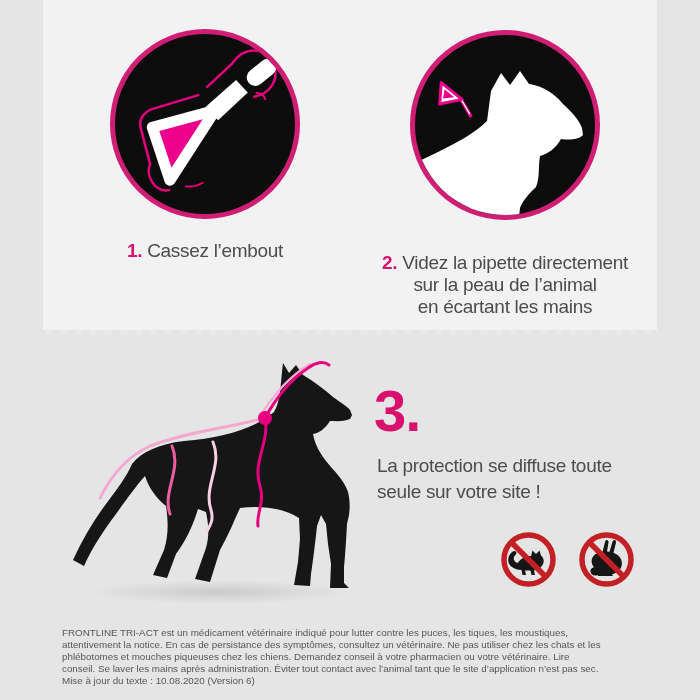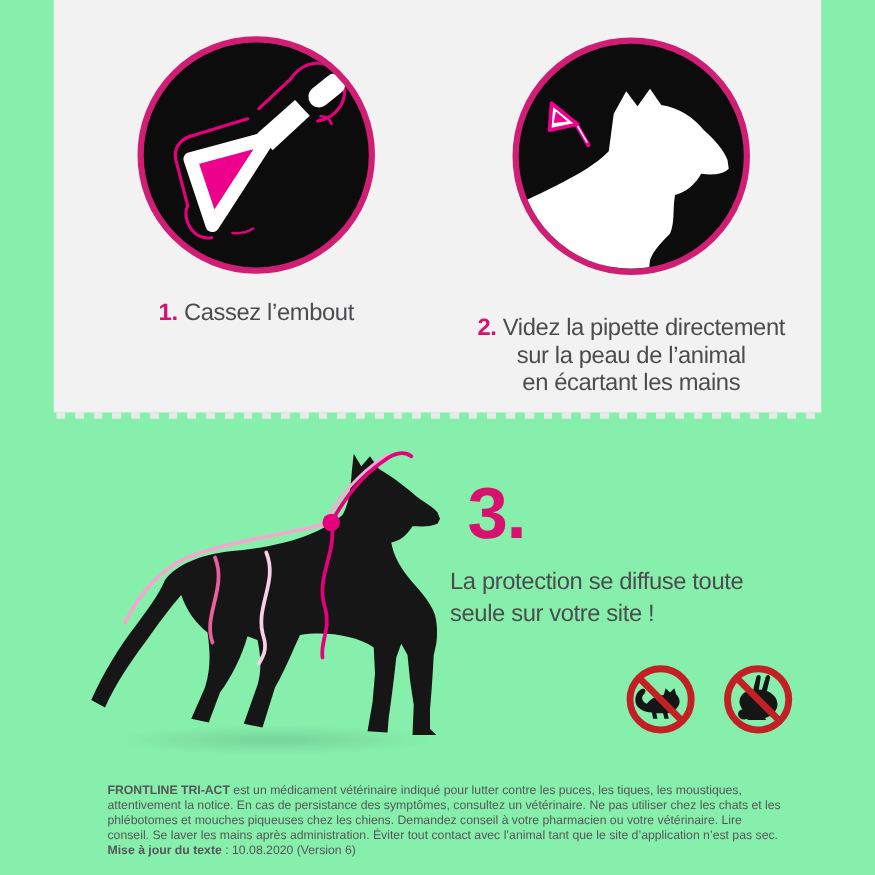--- a/index.html
+++ b/index.html
@@ -1,18 +1,18 @@
 <!DOCTYPE html>
 <html><head>
 <meta charset="utf-8">
 <style>
   * { margin:0; padding:0; box-sizing:border-box; }
   html,body { width:700px; height:700px; background:#ffffff; }
   body { font-family:"Liberation Sans", sans-serif; position:relative; overflow:hidden; }
-  .page { position:absolute; inset:0; width:700px; height:700px; background:#86efac; }
+  .page { position:absolute; inset:0; width:700px; height:700px; background:#e5e5e5; }
 
   
   .panel { position:absolute; left:43px; top:0; width:614px; height:330px; background:#f2f2f3; }
   .panel::after { content:""; position:absolute; top:100%; left:2px; right:2px; height:5px;
     background:repeating-linear-gradient(90deg,#e9e9ea 0 7px, transparent 7px 15px); }
 
   .circle { position:absolute; width:190px; height:190px; border-radius:50%;
     background:#0c0c0c; border:5px solid #cf1e73; overflow:hidden; }
   .c1 { left:67px; top:29px; }   
   .c2 { left:367px; top:30px; }
@@ -24,31 +24,31 @@
   .cap2 { left:322px; top:252px; width:280px; }  
   .num { color:#d8116e; font-weight:700; margin-right:5px; }
 
   
   .dog-shadow { position:absolute; left:85px; top:580px; width:268px; height:24px;
     background:radial-gradient(ellipse at center, rgba(40,40,40,0.14) 0%, rgba(40,40,40,0.0) 68%); }
   .dog { position:absolute; left:58px; top:352px; width:305px; height:245px; }
 
   .s3num { position:absolute; left:374px; top:382px; font-size:58px; line-height:1;
     font-weight:700; color:#d8116e; letter-spacing:-1px; }
-  .s3text { position:absolute; left:360px; top:453px; width:290px; color:#4c4c4e;
+  .s3text { position:absolute; left:377px; top:453px; width:290px; color:#4c4c4e;
     font-size:19px; line-height:26px; letter-spacing:-0.3px; }
 
   .noicon { position:absolute; width:57px; height:57px; }
   .ni1 { left:500px; top:531px; }
   .ni2 { left:578px; top:531px; }
 
   
   .legal { position:absolute; left:62px; top:627px; width:600px; color:#565658;
     font-size:9.8px; line-height:12.1px; letter-spacing:0; white-space:nowrap; }
-  .legal b { font-weight:700;margin-left:24px; }
+  .legal b { font-weight:400; }
 </style>
 </head>
 <body>
 
 <div class="page">
 
   <div class="panel">
 
     <div class="circle c1">
       <svg viewBox="0 0 180 180">

